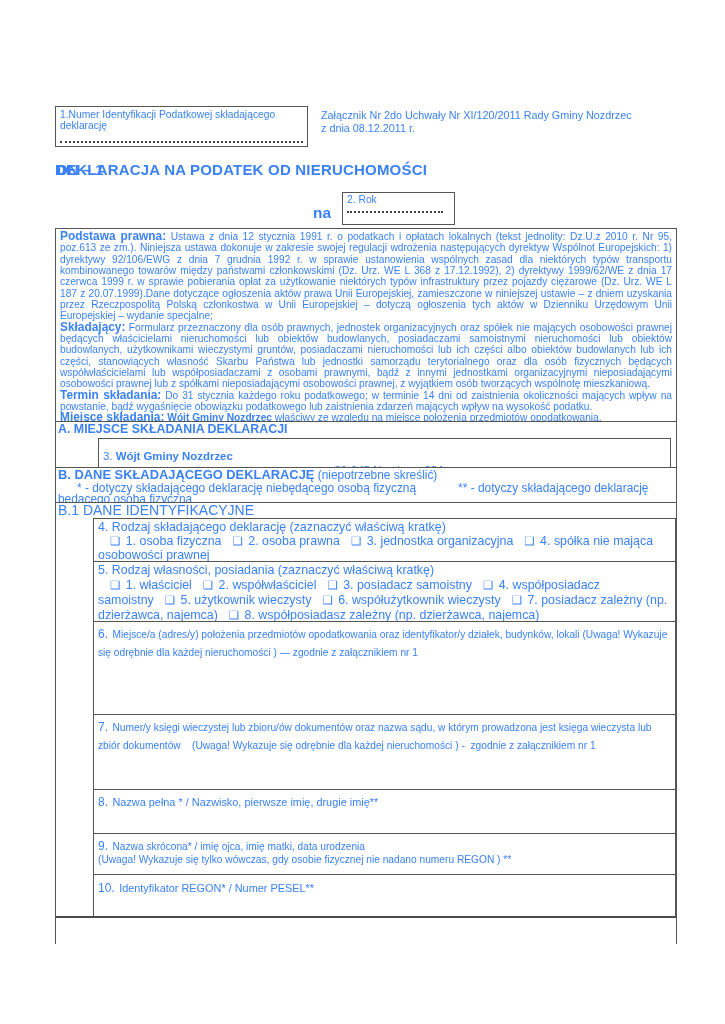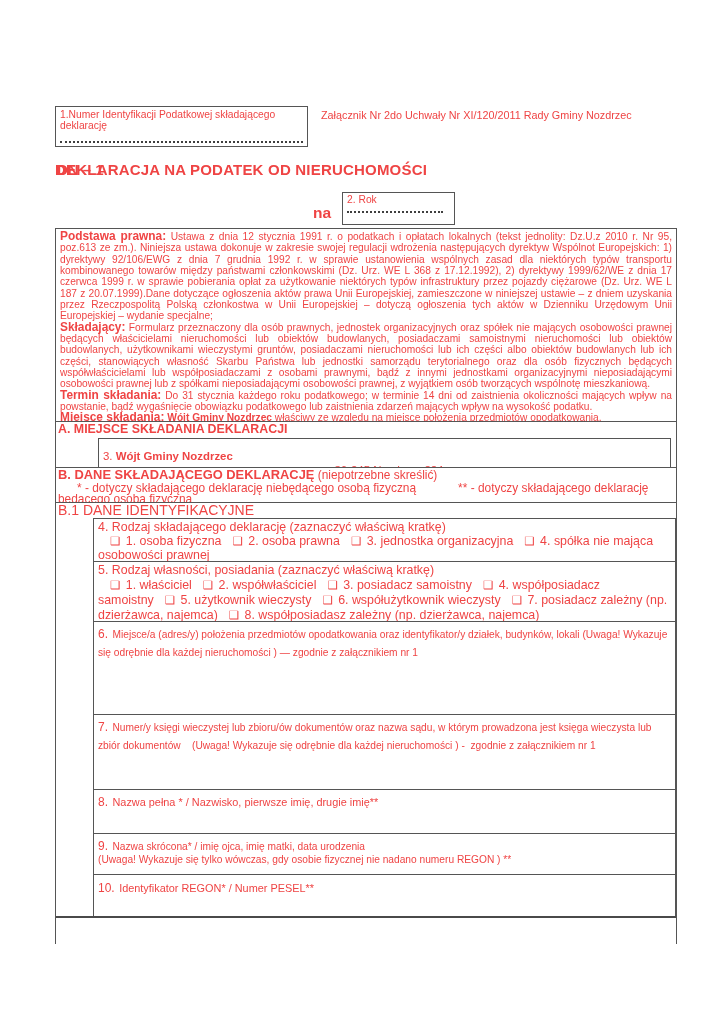--- a/index.html
+++ b/index.html
@@ -1,17 +1,17 @@
 <!DOCTYPE html>
 <html><head>
 <meta charset="utf-8">
 <style>
   html,body {margin:0; padding:0; background:#ffffff;}
   .page {position:relative; width:725px; height:1024px; background:#fff;
-         font-family:"Liberation Sans", sans-serif; color:#ef4444; overflow:hidden;}
+         font-family:"Liberation Sans", sans-serif; color:#3b82f6; overflow:hidden;}
 
   
   .nip-box {position:absolute; left:55px; top:106px; width:253px; height:41px;
             border:1px solid #555; box-sizing:border-box; padding:2px 4px 3px 4px;
             display:flex; flex-direction:column; justify-content:space-between;
             font-size:10.3px; line-height:11.3px;}
   .dotline {height:2px; border-bottom:2px dotted #3f3f3f;}
 
   
   .attachment {position:absolute; left:321px; top:109px; font-size:10.8px; line-height:12.6px;}
@@ -81,20 +81,21 @@
   <div class="nip-box">
     <div>
       <div>1.Numer Identyfikacji Podatkowej składającego</div>
       <div>deklarację</div>
     </div>
     <div class="dotline"></div>
   </div>
 
   <div class="attachment">
     <div>Załącznik Nr 2do Uchwały Nr XI/120/2011 Rady Gminy Nozdrzec</div>
+    <div>z dnia 08.12.2011 r.</div>
   </div>
 
   <div class="title-row">
     <span class="form-code">DN – 1</span>
     <div class="form-title">DEKLARACJA NA PODATEK OD NIERUCHOMOŚCI</div>
   </div>
 
   <span class="na">na</span>
 
   <div class="year-box">

